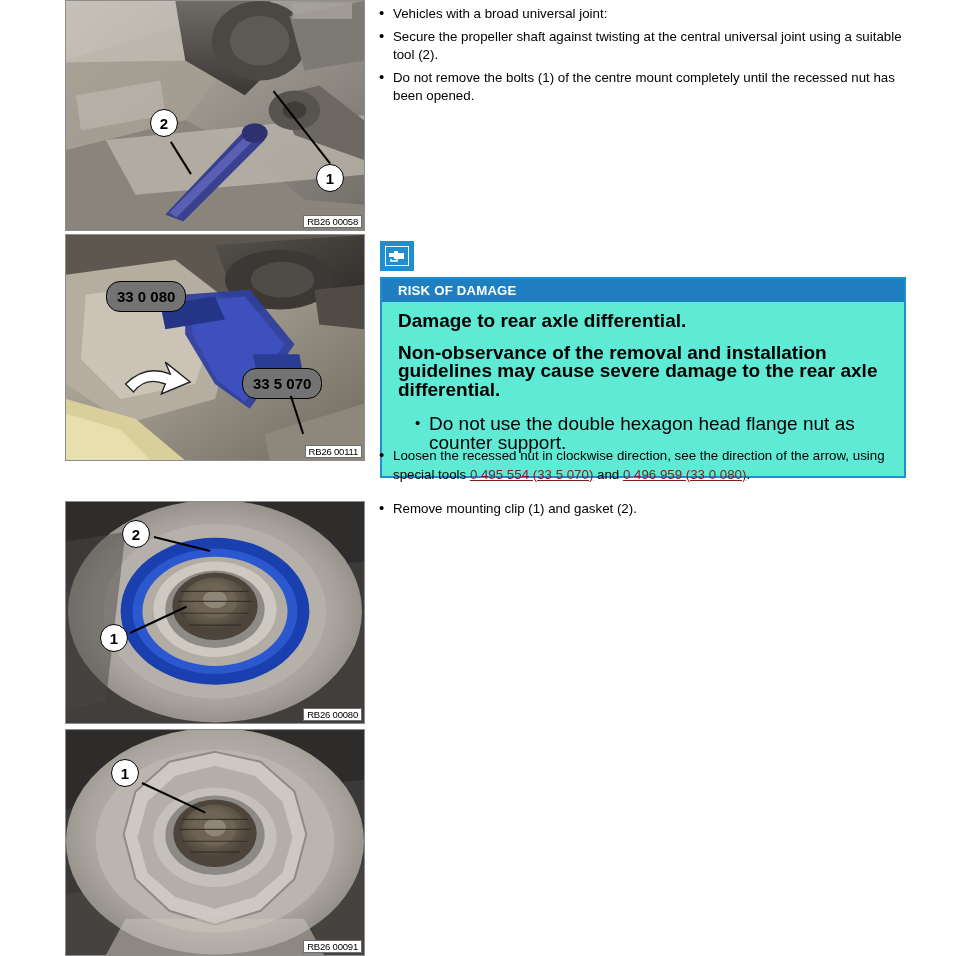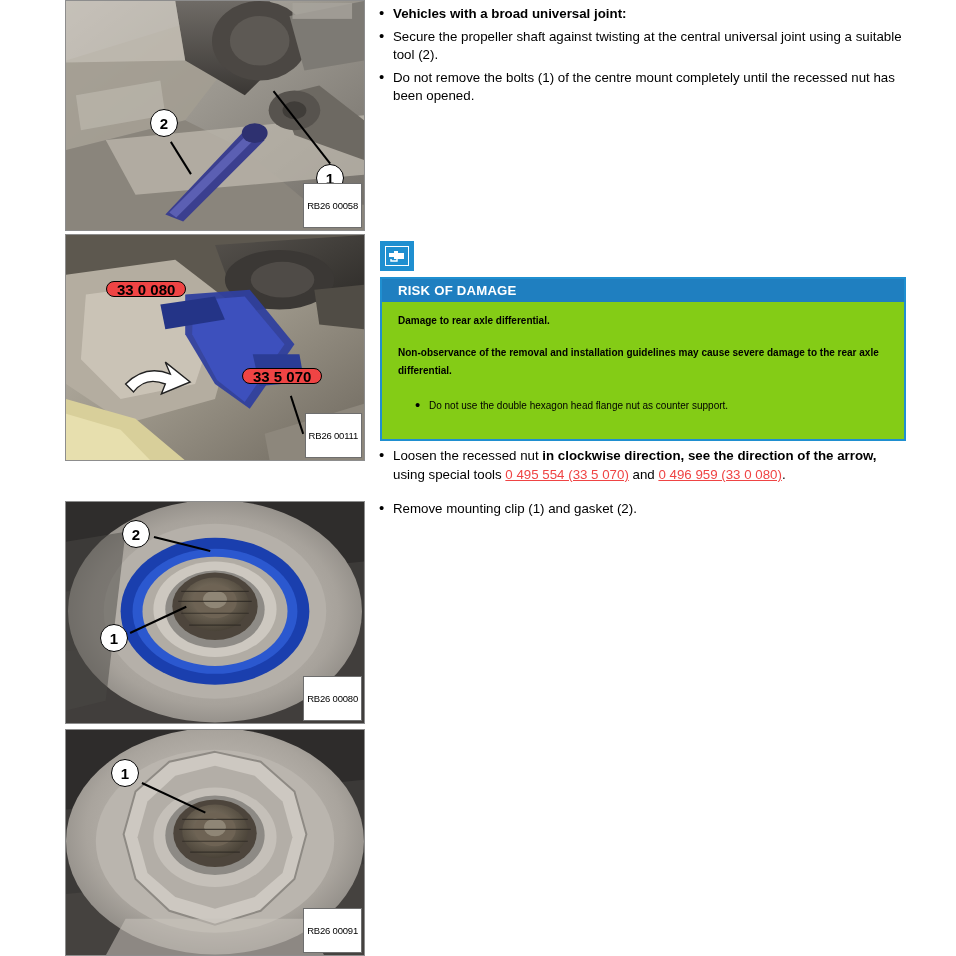--- a/index.html
+++ b/index.html
@@ -24,43 +24,43 @@
     background: #cfcfcf;
   }
   .fig-caption {
     position: absolute;
     right: 2px;
     bottom: 2px;
     background: #ffffff;
     border: 1px solid #6e6e6e;
     font-size: 9.5px;
     line-height: 11px;
-    padding: 16px 3px;
+    padding: 0 3px;
     color: #000;
     font-family: "Liberation Sans", sans-serif;
     letter-spacing: -0.2px;
   }
   .callout {
     position: absolute;
     width: 28px; height: 28px;
     border-radius: 50%;
     background: #ffffff;
     border: 1.6px solid #000;
     color: #000;
     font-size: 15px;
     font-weight: 700;
     display: flex;
     align-items: center;
     justify-content: center;
   }
   .callout-wide {
     position: absolute;
-    height: 16px;
+    height: 31px;
     border-radius: 14px;
-    background: #ef4444;
+    background: #737373;
     border: 1.6px solid #000;
     color: #000;
     font-size: 15px;
     font-weight: 700;
     display: flex;
     align-items: center;
     justify-content: center;
     padding: 0 10px;
     white-space: nowrap;
   }
@@ -83,46 +83,46 @@
     padding-left: 15px;
     margin-bottom: 4px;
   }
   .bullet-item:before {
     content: "\2022";
     position: absolute;
     left: 1px;
     top: -1px;
     font-size: 15px;
   }
-  .b { font-weight: 700; }
+  .b { font-weight: 400; }
   .link {
-    color: #ef4444;
+    color: #7f1d1d;
     text-decoration: underline;
   }
 
   
   #warning-box {
     position: absolute;
     left: 380px;
     top: 277px;
     width: 526px;
     border: 2px solid #1f8fd0;
-    background: #84cc16;
+    background: #5eead4;
   }
   #warning-header {
     background: #1f7fc0;
     color: #ffffff;
     font-size: 13.2px;
     font-weight: 700;
     padding: 4px 0 4px 16px;
     letter-spacing: 0.2px;
   }
   #warning-body {
     padding: 10px 14px 8px 16px;
-    font-size: 10px;
+    font-size: 19px;
     line-height: 18.5px;
   }
   #warning-body p { margin: 0 0 13px 0; font-weight: 700; }
   #warning-body ul { margin: 16px; padding: 0; list-style: none; }
   #warning-body li {
     position: relative;
     padding-left: 15px;
     font-weight: 400;
   }
   #warning-body li:before {

